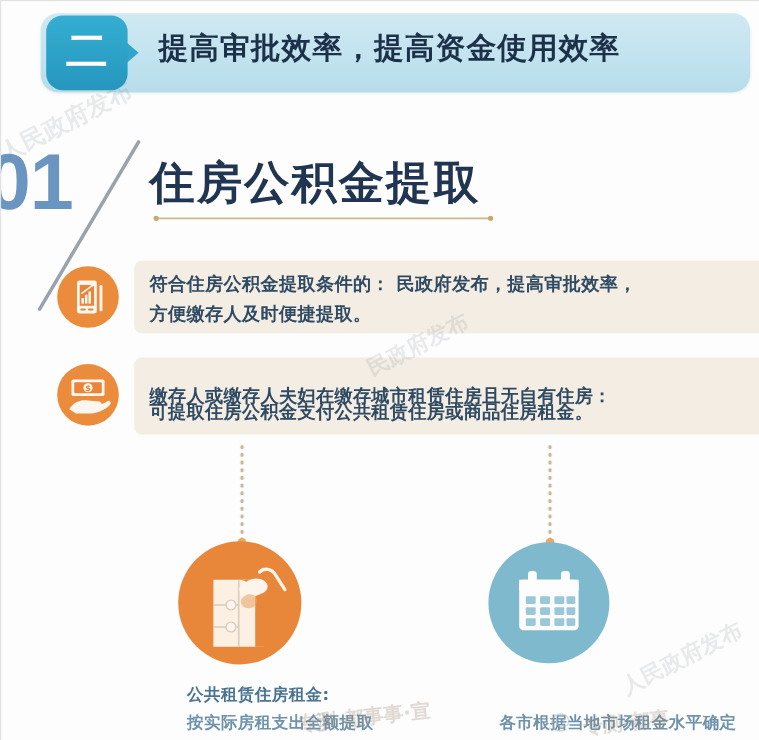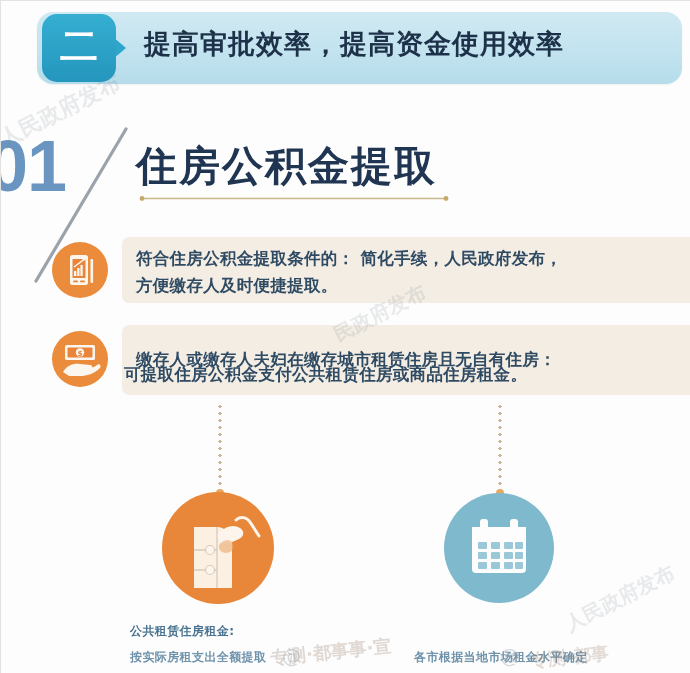--- a/index.html
+++ b/index.html
@@ -126,21 +126,21 @@
     font-size: 16.5px;
     line-height: 28px;
     font-weight: 600;
     font-family: "DejaVu Sans", "Liberation Sans", sans-serif;
     letter-spacing: 0.3px;
     white-space: nowrap;
   }
   .row-text.t1a { left: 136px; top: 245px; }
   .row-text.t1b { left: 136px; top: 272px; }
   .row-text.t2a { left: 136px; top: 346px; }
-  .row-text.t2b { left: 124px; top: 361px; }
+  .row-text.t2b { left: 136px; top: 361px; }
 
   .row-icon {
     position: absolute;
     width: 56px;
     height: 56px;
     border-radius: 50%;
     background: #ea8c3c;
   }
   .row-icon.i1 { left: 52px; top: 242px; }
   .row-icon.i2 { left: 52px; top: 331px; }
@@ -182,26 +182,27 @@
     left: 444px; top: 493px;
     width: 110px; height: 110px;
     background: #7fb9cd;
   }
   .big-circle svg { display: block; }
 
   
   .caption {
     position: absolute;
     color: #4a7391;
-    font-size: 12px;
+    font-size: 15px;
     line-height: 26px;
     font-weight: 700;
     font-family: "DejaVu Sans", "Liberation Sans", sans-serif;
     letter-spacing: 0.4px;
     white-space: nowrap;
+    margin-left: 40px;
   }
   .caption.l1 { left: 130px; top: 618px; }
   .caption.l2 { left: 130px; top: 644px; }
   .caption.r1 { left: 414px; top: 618px; }
   .caption.r2 { left: 414px; top: 644px; text-align: center; }
   .caption.faded { color: #6f93ab; }
 
   
   .wm {
     position: absolute;
@@ -264,21 +265,21 @@
       <rect x="22" y="29" width="2.3" height="5" fill="#fdf6ee"></rect>
       <rect x="25.2" y="26" width="2.3" height="8" fill="#fdf6ee"></rect>
       <rect x="28.4" y="23" width="2.3" height="11" fill="#fdf6ee"></rect>
       <polyline points="22,25 26,22 30,19 32,17" fill="none" stroke="#fdf6ee" stroke-width="1.5"></polyline>
       <circle cx="32.2" cy="17" r="1.5" fill="#fdf6ee"></circle>
       <rect x="21" y="38.5" width="5" height="1.8" rx="0.9" fill="#e8853a"></rect>
       <rect x="28" y="38.5" width="5" height="1.8" rx="0.9" fill="#e8853a"></rect>
       <rect x="38.5" y="17" width="2.6" height="24" rx="1.2" fill="#fdf6ee"></rect>
     </svg>
   </div>
-  <div class="row-text t1a">符合住房公积金提取条件的：  简化手续，人民政府发布，</div>
+  <div class="row-text t1a">符合住房公积金提取条件的：  民政府发布，提高审批效率，</div>
   <div class="row-text t1b">方便缴存人及时便捷提取。</div>
 
   <div class="row-box r2"></div>
   <div class="row-icon i2">
     <svg width="56" height="56" viewBox="0 0 56 56">
       <rect x="13" y="14" width="30" height="15" rx="1.5" fill="#fdf6ee"></rect>
       <rect x="15.5" y="16.5" width="25" height="10" rx="1" fill="#e8853a"></rect>
       <circle cx="28" cy="21.5" r="4.2" fill="#fdf6ee"></circle>
       <text x="28" y="24.6" font-size="7.5" font-family="DejaVu Sans, sans-serif" fill="#e8853a" text-anchor="middle" font-weight="700">$</text>
       <path d="M11 41 C15 34 22 32 28 33 L38 34 C41 34 41 38 38 38 L30 38 C34 38 42 37 45 34 C47.5 31.8 50.5 35 47 38 C42 42.5 35 45 28 45 L17 45 Z" fill="#fdf6ee"></path>

